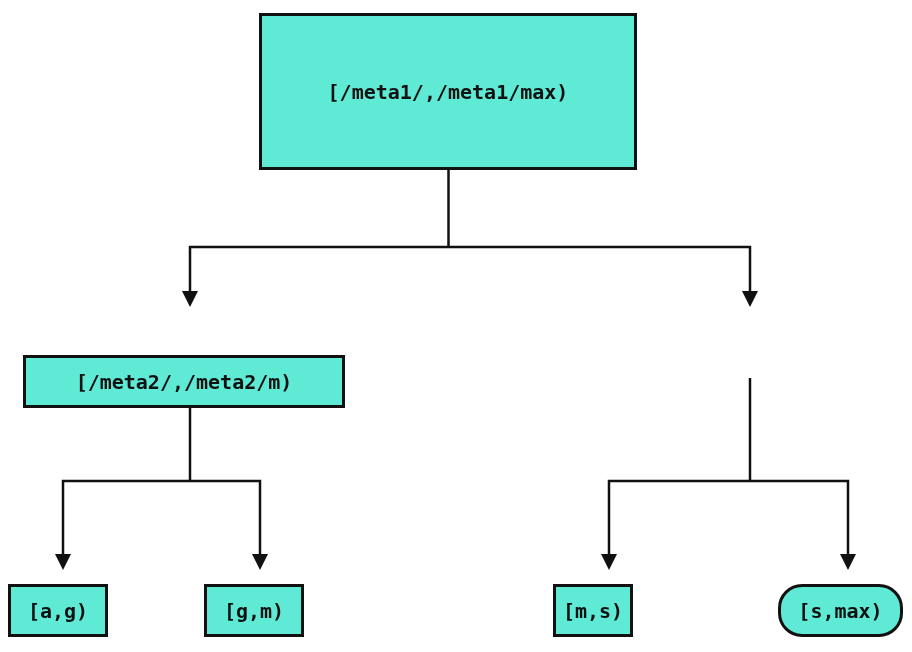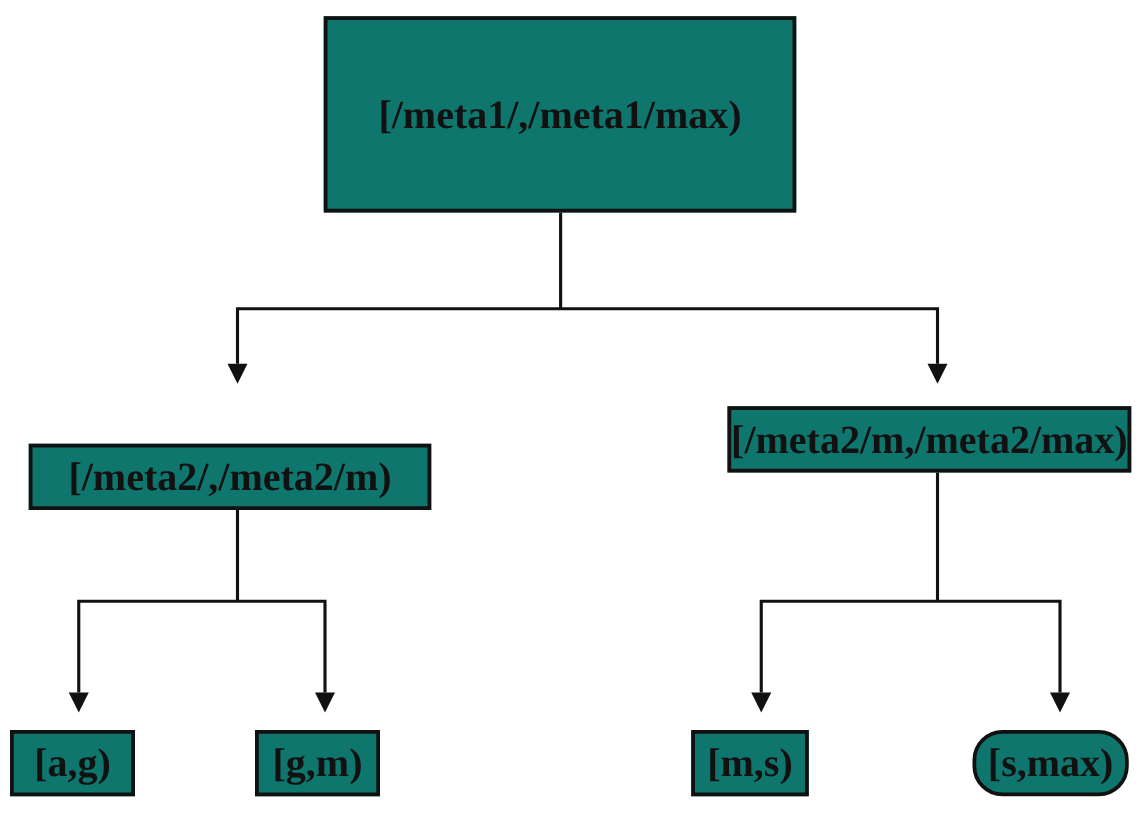--- a/index.html
+++ b/index.html
@@ -20,36 +20,35 @@
     left: 0;
     top: 0;
     width: 912px;
     height: 652px;
     pointer-events: none;
   }
   .node {
     position: absolute;
     box-sizing: border-box;
     border: 3px solid #111111;
-    background: #0f766e;
+    background: #5eead4;
     color: #111111;
     display: flex;
     align-items: center;
     justify-content: center;
-    font-size: 32px;
+    font-size: 20px;
     font-weight: bold;
     white-space: nowrap;
-    font-family: Liberation Serif, serif;
   }
   .node-root       { left: 259px; top: 13px;  width: 378px; height: 157px; }
   .node-left       { left: 23px;  top: 325px; width: 322px; height: 53px; margin-top: 30px;  }
   .node-right      { left: 582px; top: 325px; width: 323px; height: 53px;  }
   .node-leaf-ag    { left: 8px;   top: 584px; width: 100px; height: 53px;  }
   .node-leaf-gm    { left: 204px; top: 584px; width: 100px; height: 53px;  }
-  .node-leaf-ms    { left: 553px; top: 584px; width: 94px; height: 53px;  }
+  .node-leaf-ms    { left: 553px; top: 584px; width: 80px; height: 53px;  }
   .node-leaf-smax  { left: 778px; top: 584px; width: 125px; height: 53px; border-radius: 24px;  }
   .edge {
     stroke: #111111;
     stroke-width: 2.5;
     fill: none;
   }
   .arrowhead {
     fill: #111111;
     stroke: none;
   }
@@ -79,23 +78,20 @@
   </svg>
 
   <div class="node node-root">
     <span>[/meta1/,/meta1/max)</span>
   </div>
 
   <div class="node node-left">
     <span>[/meta2/,/meta2/m)</span>
   </div>
 
-  <div class="node node-right">
-    <span>[/meta2/m,/meta2/max)</span>
-  </div>
 
   <div class="node node-leaf-ag">
     <span>[a,g)</span>
   </div>
 
   <div class="node node-leaf-gm">
     <span>[g,m)</span>
   </div>
 
   <div class="node node-leaf-ms">

